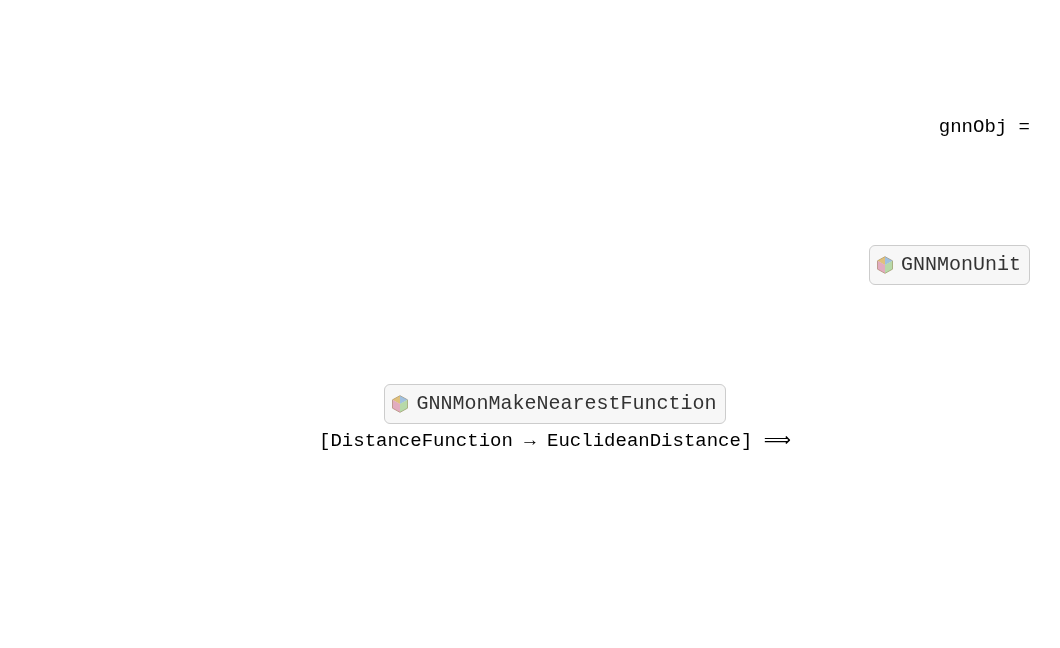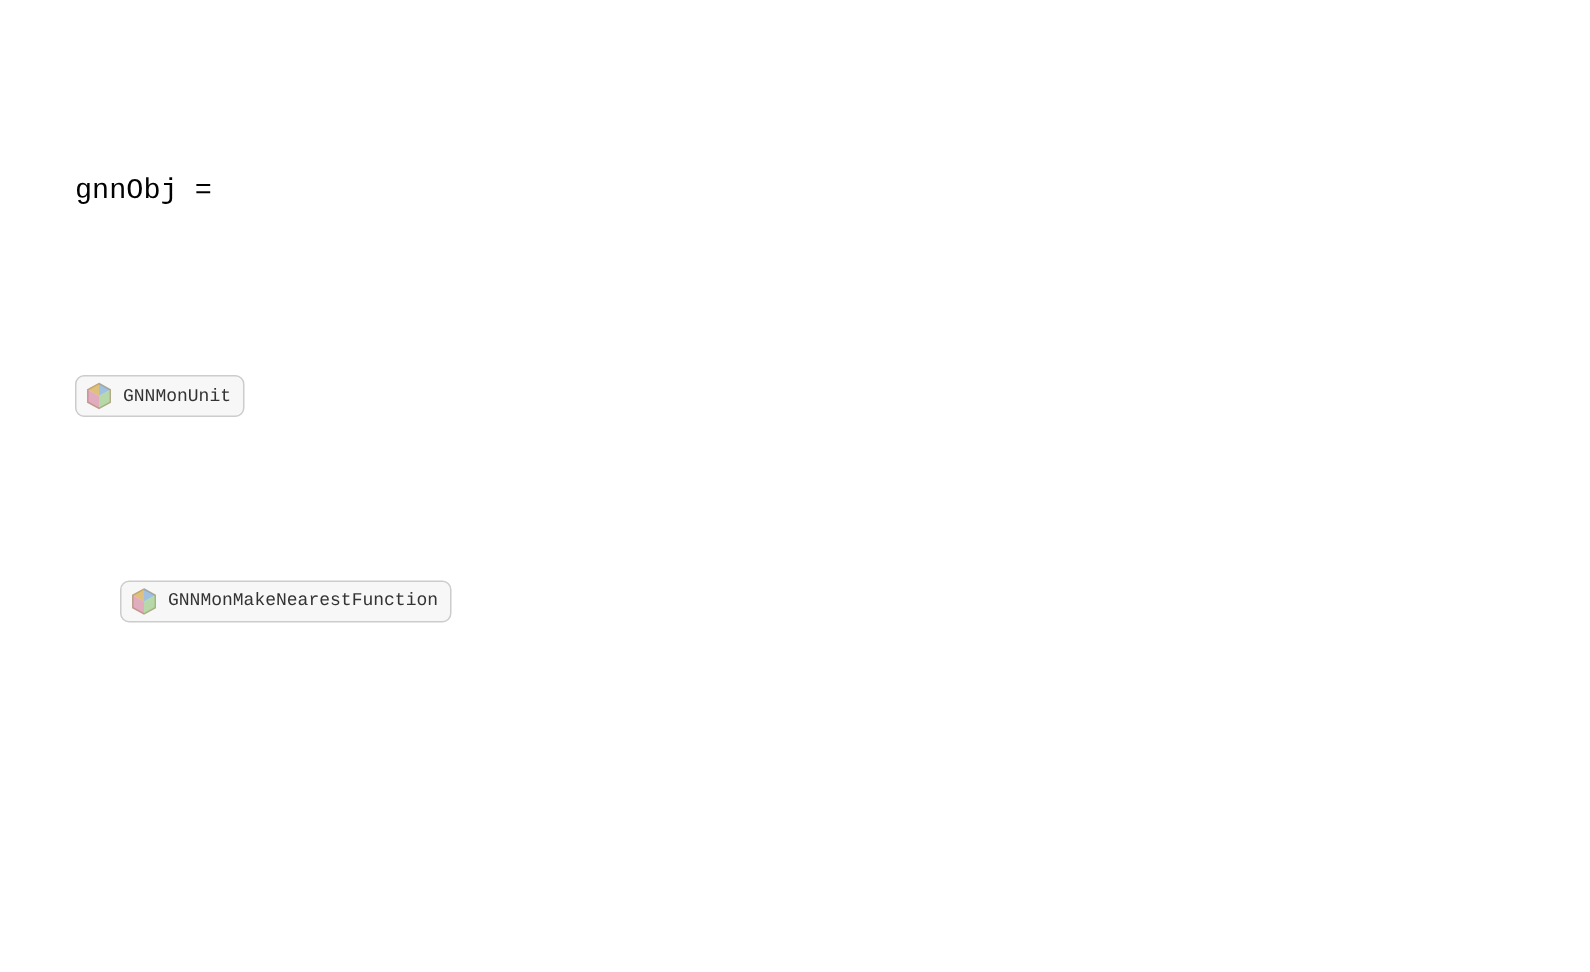--- a/index.html
+++ b/index.html
@@ -23,24 +23,26 @@
     
     .line {
       display: flex;
       align-items: center;
       flex-wrap: nowrap;
       min-height: 40px;
     }
     
     .indent-1 {
       padding-left: 20px;
+      justify-content: flex-end;
     }
     
     .indent-2 {
       padding-left: 50px;
+      flex-direction: column;
     }
     
     .func-box {
       display: inline-flex;
       align-items: center;
       background: #f7f7f7;
       border: 1px solid #cccccc;
       border-radius: 6px;
       padding: 2px 8px 2px 4px;
       margin: 1px 0;
@@ -56,21 +58,21 @@
       margin-right: 5px;
     }
     
     .func-icon svg {
       width: 20px;
       height: 20px;
     }
     
     .func-name {
       font-family: Consolas, "Courier New", monospace;
-      font-size: 12px;
+      font-size: 20px;
       color: #333;
     }
     
     .code-text {
       font-family: Consolas, "Courier New", monospace;
       font-size: 19px;
       color: #000;
     }
   </style>
 </head>
@@ -103,20 +105,21 @@
         <svg viewBox="0 0 24 24">
             <path d="M12 2 L21 7 L21 17 L12 22 L3 17 L3 7 Z" fill="none" stroke="#b8a88a" stroke-width="1.2"></path>
             <path d="M12 2 L12 12 L3 7" fill="#d4a848" opacity="0.7"></path>
             <path d="M12 2 L21 7 L12 12" fill="#7aa8d4" opacity="0.7"></path>
             <path d="M12 12 L21 7 L21 17 L12 22" fill="#8cc474" opacity="0.6"></path>
             <path d="M3 7 L12 12 L12 22 L3 17" fill="#d47a9a" opacity="0.6"></path>
           </svg>
       </span>
       <span class="func-name">GNNMonMakeNearestFunction</span>
     </span>
+    <span class="code-text">[DistanceFunction → EuclideanDistance] ⟹</span>
   </div>
 
 
   
 
   
 
   
 
   

